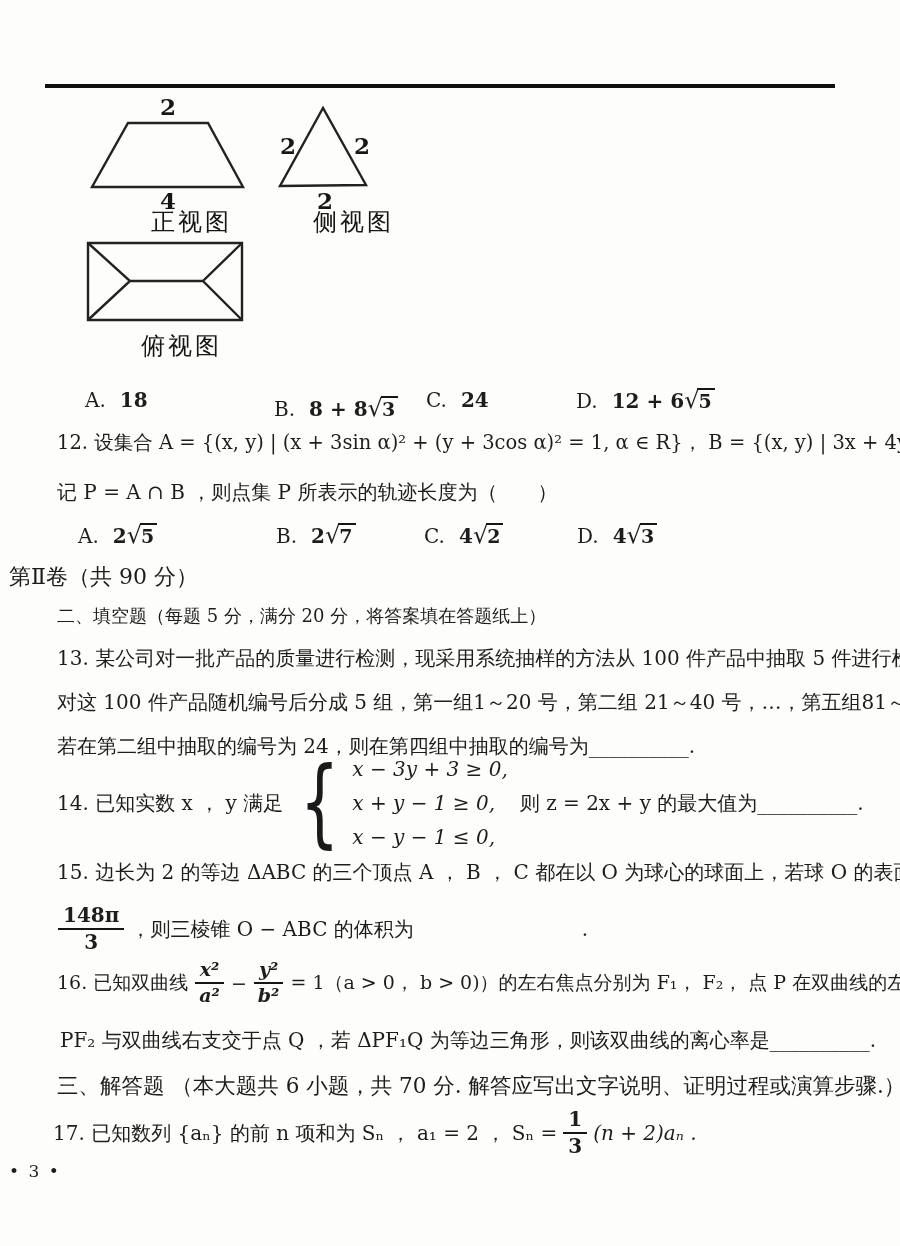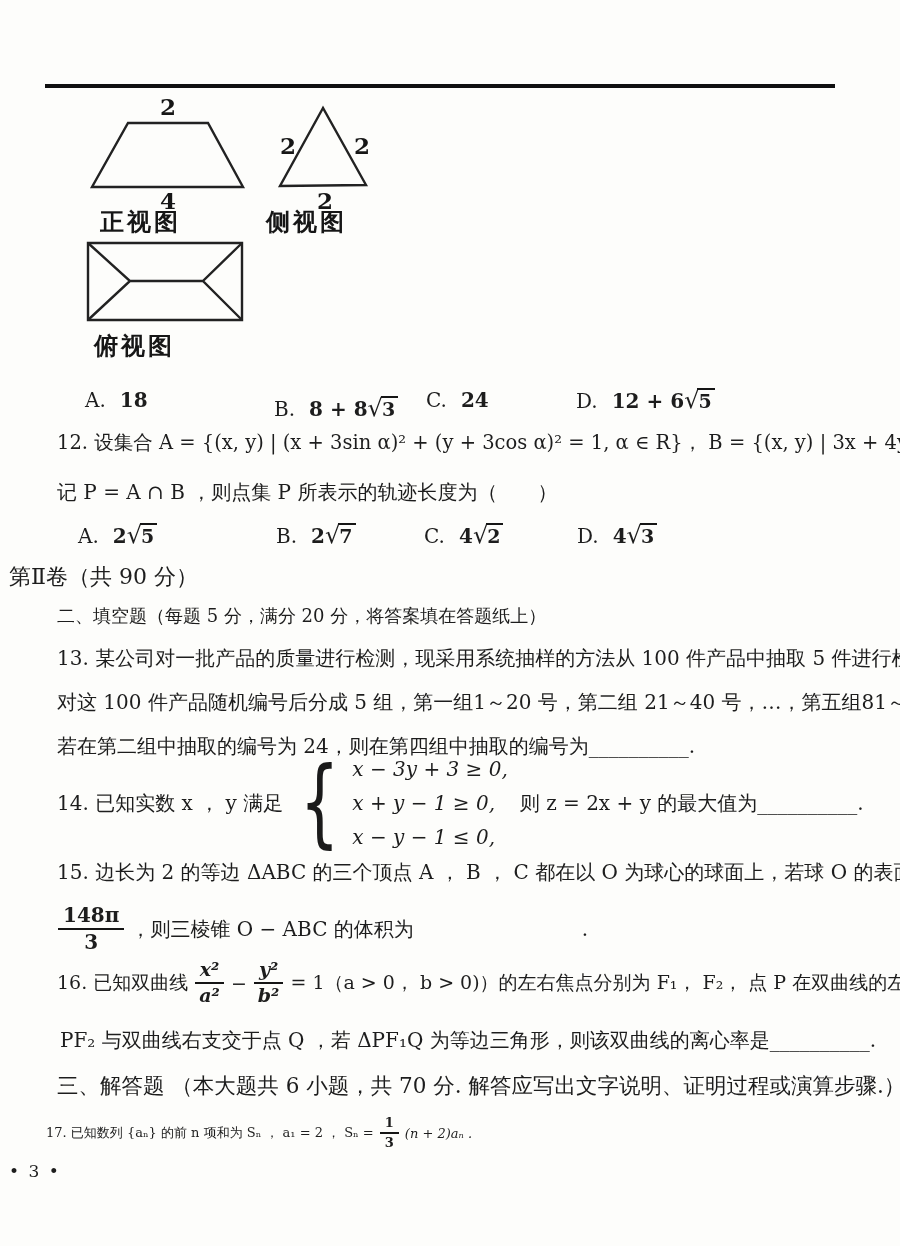--- a/index.html
+++ b/index.html
@@ -8,21 +8,21 @@
     width:900px;height:1246px;
     margin:0 auto;
     background:#fdfdfb;
     font-family:"DejaVu Serif","DejaVu Sans","Liberation Serif",serif;
     color:#1d1d1d;
     overflow:hidden;
   }
   .abs{position:absolute;}
   .rule{background:#101010;height:4px;}
   .txt{font-size:20px;line-height:1.25;white-space:nowrap;}
-  .caption{font-size:24px;font-weight:700;letter-spacing:3px;text-align:left;
+  .caption{font-size:24px;font-weight:400;letter-spacing:3px;text-align:right;
            font-family:"DejaVu Sans","Liberation Sans",sans-serif;color:#161616;}
   svg.fig{overflow:visible;}
   svg.fig *{vector-effect:non-scaling-stroke;}
   .fig-line{stroke:#222;stroke-width:2.4;fill:none;stroke-linejoin:miter;}
   .fig-num{font:700 23px "DejaVu Serif",serif;fill:#161616;}
   .opt{font-size:20px;white-space:nowrap;}
   .opt-label{margin-right:14px;}
   .opt-val{font-weight:700;}
   .sqrt{display:inline-flex;align-items:flex-start;font-weight:700;}
   .sqrt .sign{font-size:24px;line-height:1;font-weight:400;}
@@ -155,21 +155,21 @@
     <span class="frac" style="font-style:italic;text-align:center;">
       <span class="num">y²</span>
       <span class="den">b²</span>
     </span>
     <span>= 1（a &gt; 0， b &gt; 0)）的左右焦点分别为 F₁， F₂， 点 P 在双曲线的左支上，</span>
   </div>
   <div class="abs txt" style="left:60px;top:1028px;">PF₂ 与双曲线右支交于点 Q ，若 ΔPF₁Q 为等边三角形，则该双曲线的离心率是__________.</div>
 
   <div class="abs heading" style="left:57px;top:1071px;font-size:21.5px;">三、解答题 （本大题共 6 小题，共 70 分. 解答应写出文字说明、证明过程或演算步骤.）</div>
 
-  <div class="abs row" style="left:46px;top:1105px;height:56px;font-size:13px;">
+  <div class="abs row" style="left:53px;top:1105px;height:56px;font-size:20px;">
     <span>17. 已知数列 {aₙ} 的前 n 项和为 Sₙ ，  a₁ = 2 ，  Sₙ =</span>
     <span class="frac">
       <span class="num">1</span>
       <span class="den">3</span>
     </span>
     <span style="font-style:italic;">(n + 2)aₙ .</span>
   </div>
 
   <div class="abs pagenum center" style="left:0;top:1161px;width:900px;">• 3 •</div>
 

